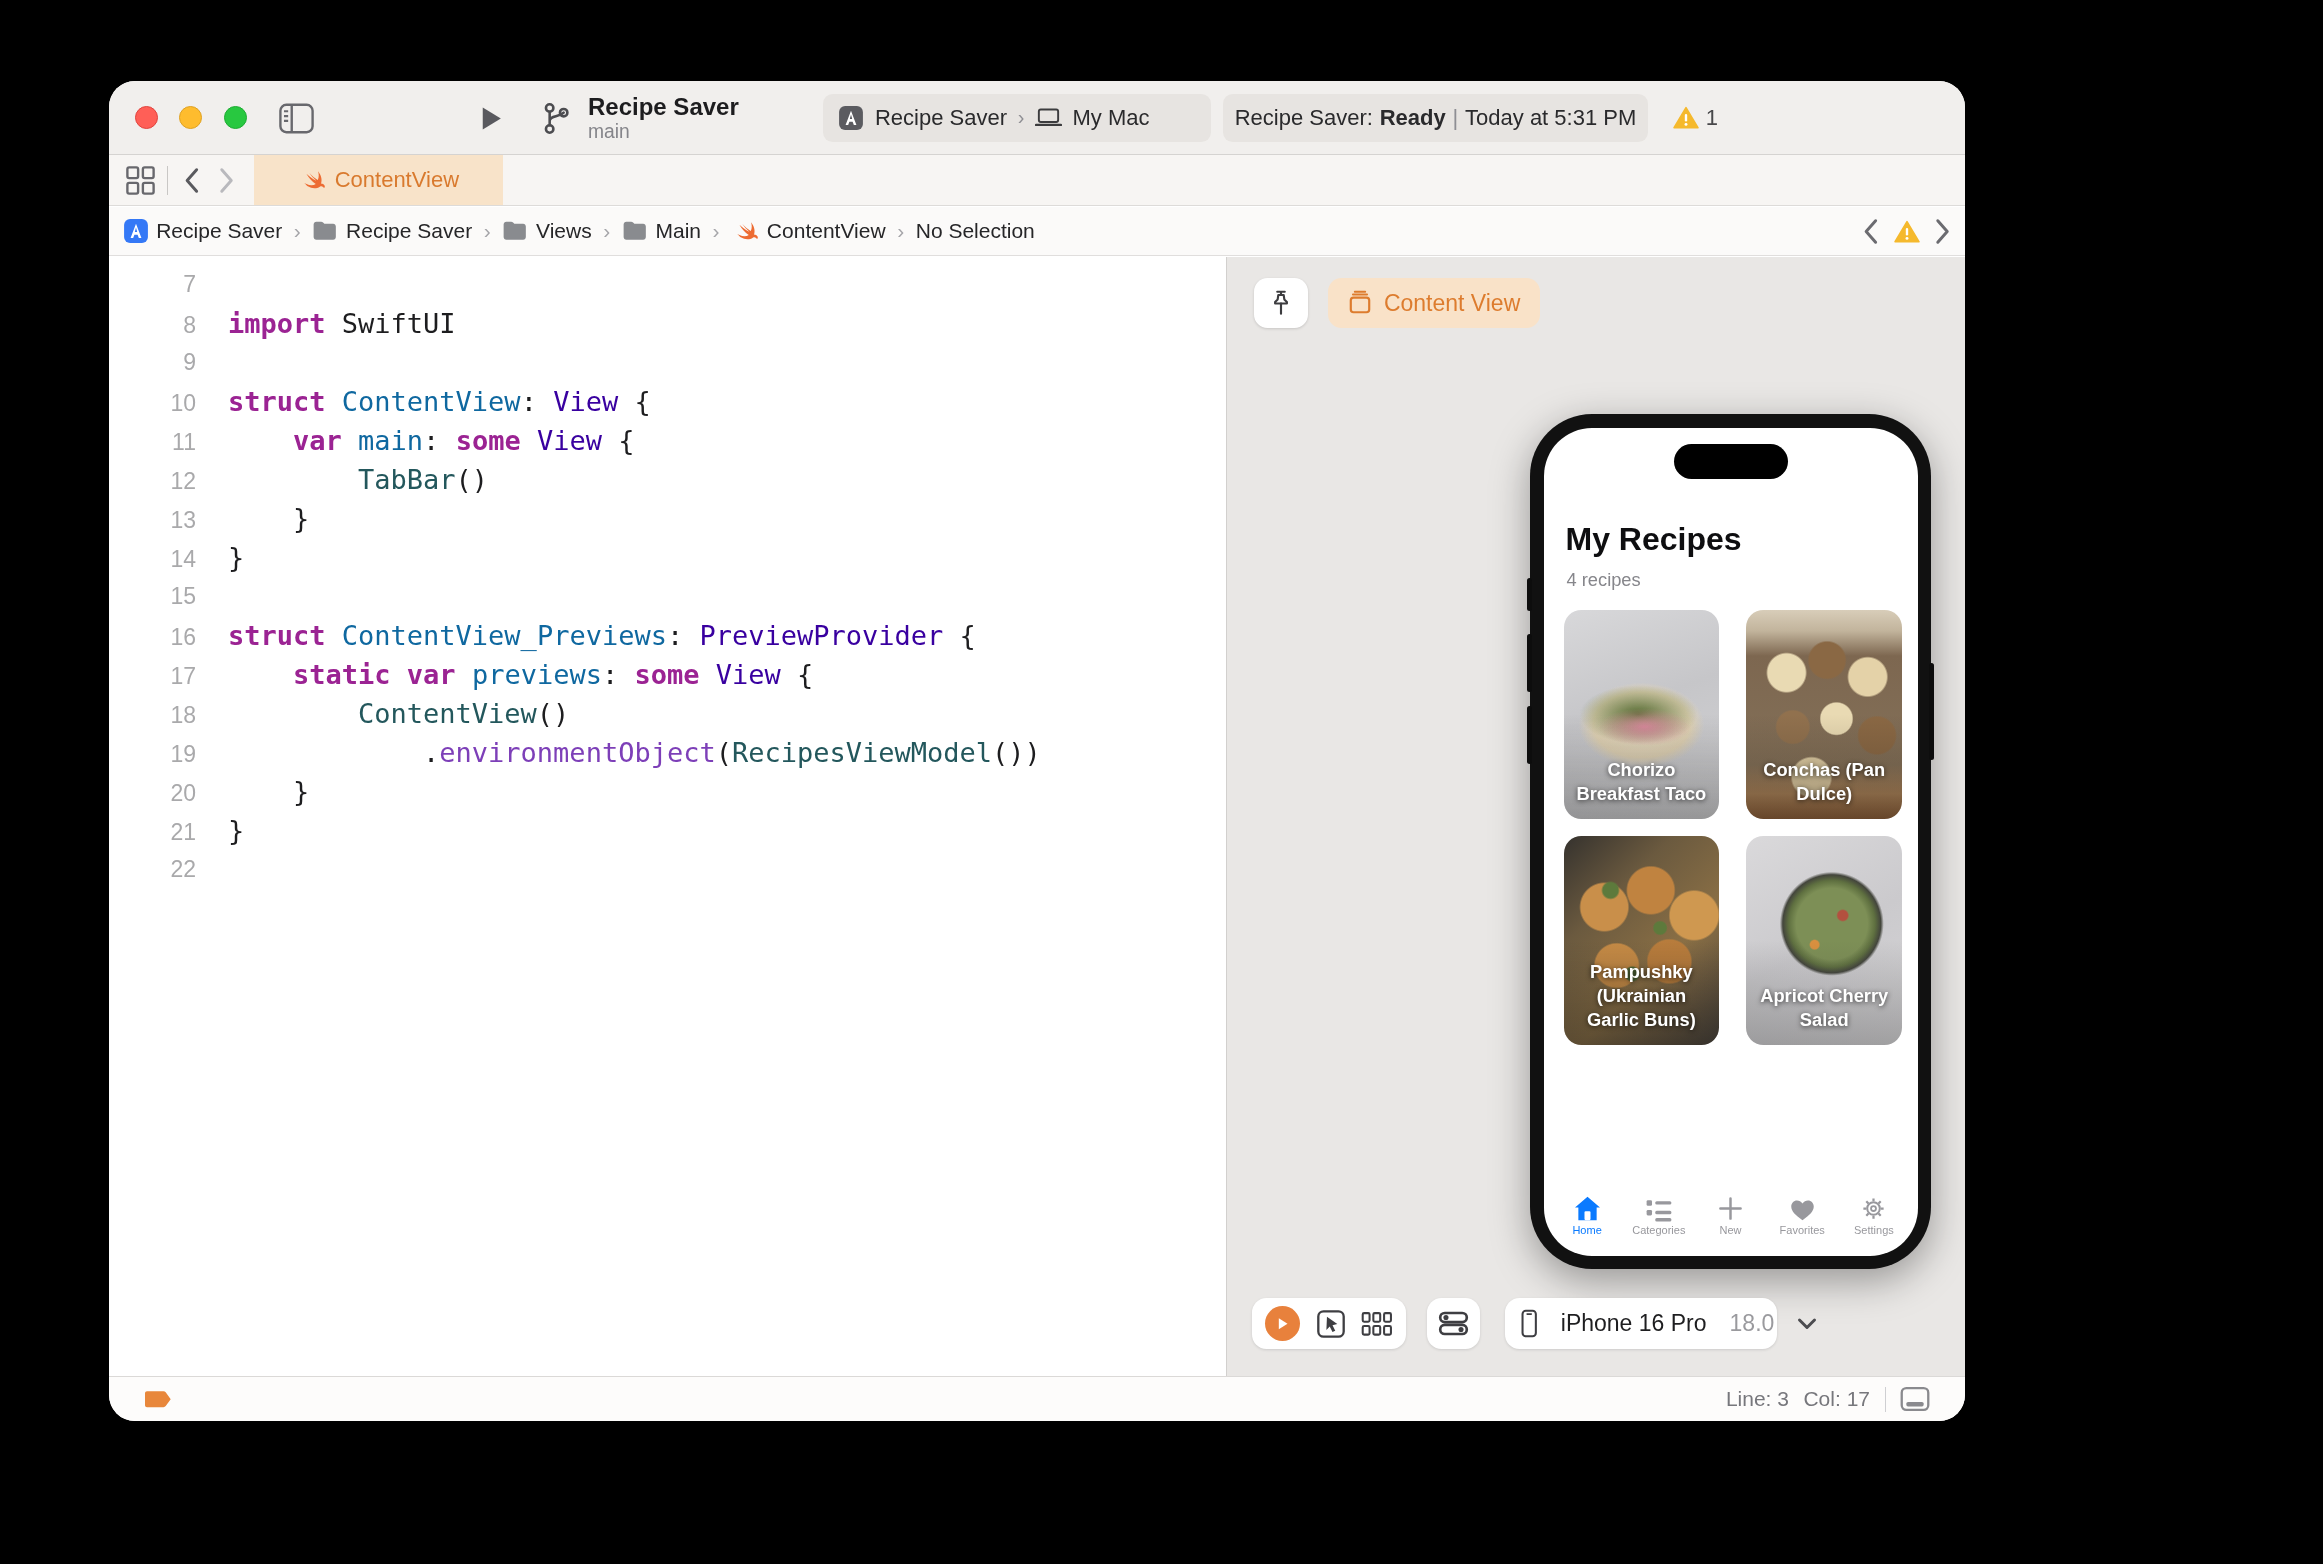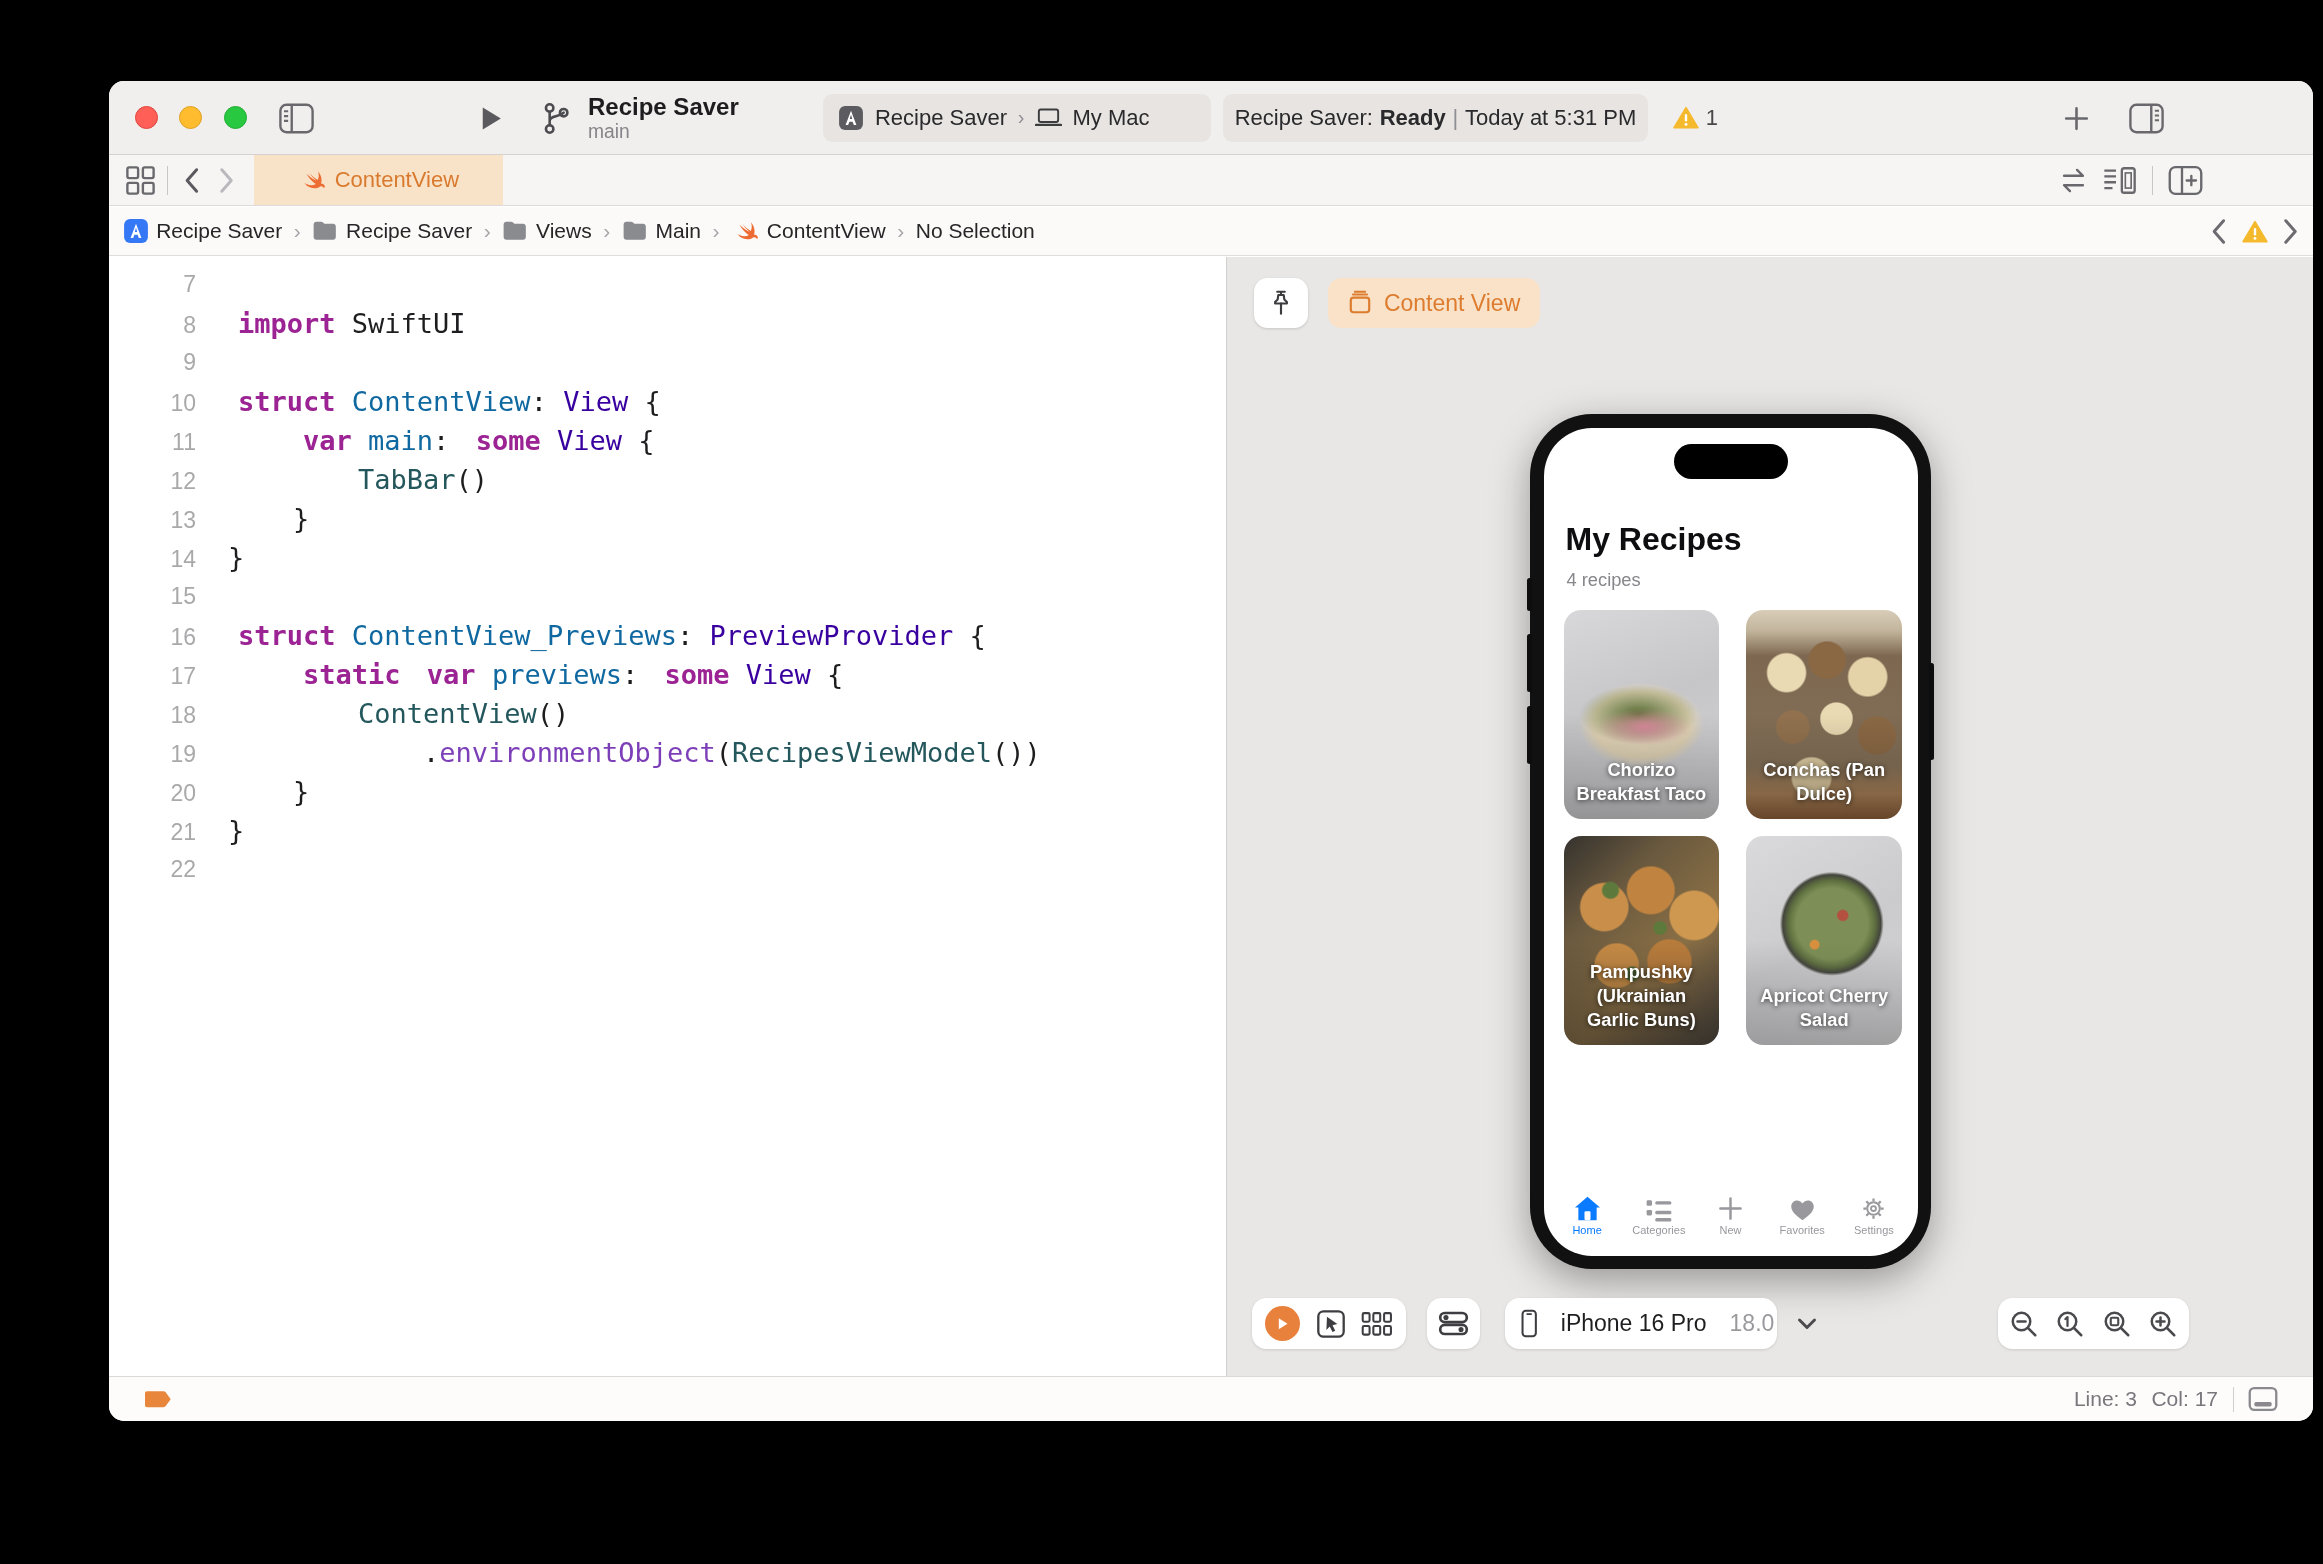--- a/index.html
+++ b/index.html
@@ -1,19 +1,19 @@
 <!DOCTYPE html>
 <html><head>
 <meta charset="utf-8">
 <style>
   html,body{margin:0;padding:0;}
   body{width:2323px;height:1564px;background:#000;position:relative;
        font-family:"Liberation Sans",sans-serif;-webkit-font-smoothing:antialiased;}
-  .window{position:absolute;left:109px;top:81px;width:2204px;height:1340px;background:#fff;
-          border-radius:15px;overflow:hidden;box-shadow:0 29px 87px rgba(0,0,0,.65);}
+  .window{position:absolute;left:109px;top:81px;width:1856px;height:1340px;background:#fff;
+          border-radius:26px;overflow:hidden;box-shadow:0 29px 87px rgba(0,0,0,.65);}
   
   .titlebar{position:absolute;left:0;right:0;top:0;height:73px;background:#f1efed;border-bottom:1px solid #d5d3d1;}
   .tl{position:absolute;top:25px;width:23px;height:23px;border-radius:50%;box-sizing:border-box;}
   .tl-close{left:26px;background:#FF5F57;border:1px solid #e0443e;}
   .tl-min{left:70px;background:#FEBC2E;border:1px solid #dea123;}
   .tl-zoom{left:115px;background:#28C840;border:1px solid #1eac33;}
   .tb-icon{position:absolute;display:flex;align-items:center;justify-content:center;color:#68686d;}
   .sidebar-toggle{left:165px;top:21px;width:44px;height:33px;}
   .run-btn{left:365px;top:21px;width:33px;height:33px;color:#59595e;}
   .branch-icon{left:429px;top:20px;width:35px;height:35px;color:#4c4c50;}
@@ -51,21 +51,21 @@
   .jb-item{display:flex;align-items:center;gap:7.7px;}
   .jb-sep{color:#a5a5a9;margin:0 2.9px;font-size:21px;}
   .jb-right{position:absolute;right:13.5px;top:0;height:49px;display:flex;align-items:center;gap:15.4px;color:#6b6b70;}
   
   .content{position:absolute;left:0;right:0;top:176px;bottom:45px;}
   .editor{position:absolute;left:0;top:0;bottom:0;width:1117px;background:#fff;overflow:hidden;}
   .code{padding-top:7.7px;font-family:"DejaVu Sans Mono",monospace;font-size:27px;line-height:39px;}
   .cl{display:flex;height:39px;align-items:baseline;}
   .ln{width:87px;text-align:right;color:#a9a9ab;font-size:23px;flex:none;font-family:"Liberation Sans",sans-serif;}
   .ct{white-space:pre;margin-left:32px;color:#1d1d1f;}
-  .tk-kw{color:#9B2393;font-weight:bold;margin-left:10px;}
+  .tk-kw{color:#9B2393;font-weight:bold;}
   .tk-pl{color:#1d1d1f;}
   .tk-decl{color:#0F68A0;}
   .tk-type{color:#3900A0;}
   .tk-proj{color:#23575C;}
   .tk-meth{color:#7D3FB8;}
   
   .canvas{position:absolute;left:1117px;right:0;top:0;bottom:0;background:#e9e7e5;border-left:1px solid #d2d0ce;}
   .pin-btn{position:absolute;left:27px;top:21px;width:54px;height:50px;background:#fff;border-radius:13.5px;
            display:flex;align-items:center;justify-content:center;color:#3c3c3f;box-shadow:0 1px 2.9px rgba(0,0,0,.15);}
   .cv-btn{position:absolute;left:101px;top:21px;height:50px;padding:0 19.3px;background:#f9e2c8;border-radius:13.5px;

